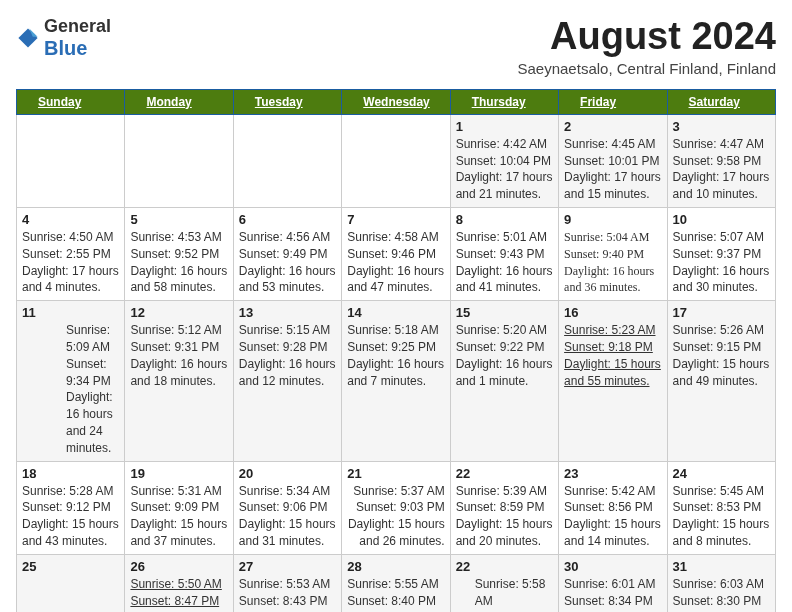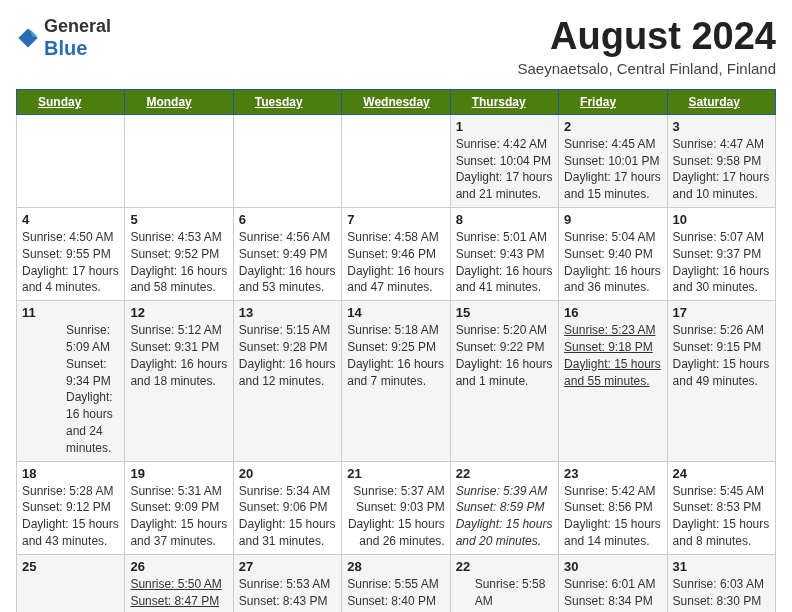--- a/index.html
+++ b/index.html
@@ -149,21 +149,21 @@
           <div class="day-info" style="white-space: pre-line;">Sunrise: 4:47 AM
 Sunset: 9:58 PM
 Daylight: 17 hours
 and 10 minutes.</div>
         </td>
       </tr>
       <tr>
         <td>
           <span class="day-number">4</span>
           <div class="day-info" style="white-space: pre-line;">Sunrise: 4:50 AM
-Sunset: 9:55 PM
+Sunset: 2:55 PM
 Daylight: 17 hours
 and 4 minutes.</div>
         </td>
         <td>
           <span class="day-number">5</span>
           <div class="day-info" style="white-space: pre-line;">Sunrise: 4:53 AM
 Sunset: 9:52 PM
 Daylight: 16 hours
 and 58 minutes.</div>
         </td>
@@ -183,21 +183,21 @@
         </td>
         <td>
           <span class="day-number">8</span>
           <div class="day-info" style="white-space: pre-line;">Sunrise: 5:01 AM
 Sunset: 9:43 PM
 Daylight: 16 hours
 and 41 minutes.</div>
         </td>
         <td>
           <span class="day-number">9</span>
-          <div class="day-info" style="white-space: pre-line;">Sunrise: 5:04 AM
+          <div class="day-info" style="white-space: pre-line; font-family: Liberation Serif, serif;">Sunrise: 5:04 AM
 Sunset: 9:40 PM
 Daylight: 16 hours
 and 36 minutes.</div>
         </td>
         <td>
           <span class="day-number">10</span>
           <div class="day-info" style="white-space: pre-line;">Sunrise: 5:07 AM
 Sunset: 9:37 PM
 Daylight: 16 hours
 and 30 minutes.</div>
@@ -278,21 +278,21 @@
         </td>
         <td>
           <span class="day-number">21</span>
           <div class="day-info" style="white-space: pre-line; text-align: right;">Sunrise: 5:37 AM
 Sunset: 9:03 PM
 Daylight: 15 hours
 and 26 minutes.</div>
         </td>
         <td>
           <span class="day-number">22</span>
-          <div class="day-info" style="white-space: pre-line; font-style: italic;">Sunrise: 5:39 AM
+          <div class="day-info" style="white-space: pre-line;">Sunrise: 5:39 AM
 Sunset: 8:59 PM
 Daylight: 15 hours
 and 20 minutes.</div>
         </td>
         <td>
           <span class="day-number">23</span>
           <div class="day-info" style="white-space: pre-line;">Sunrise: 5:42 AM
 Sunset: 8:56 PM
 Daylight: 15 hours
 and 14 minutes.</div>

